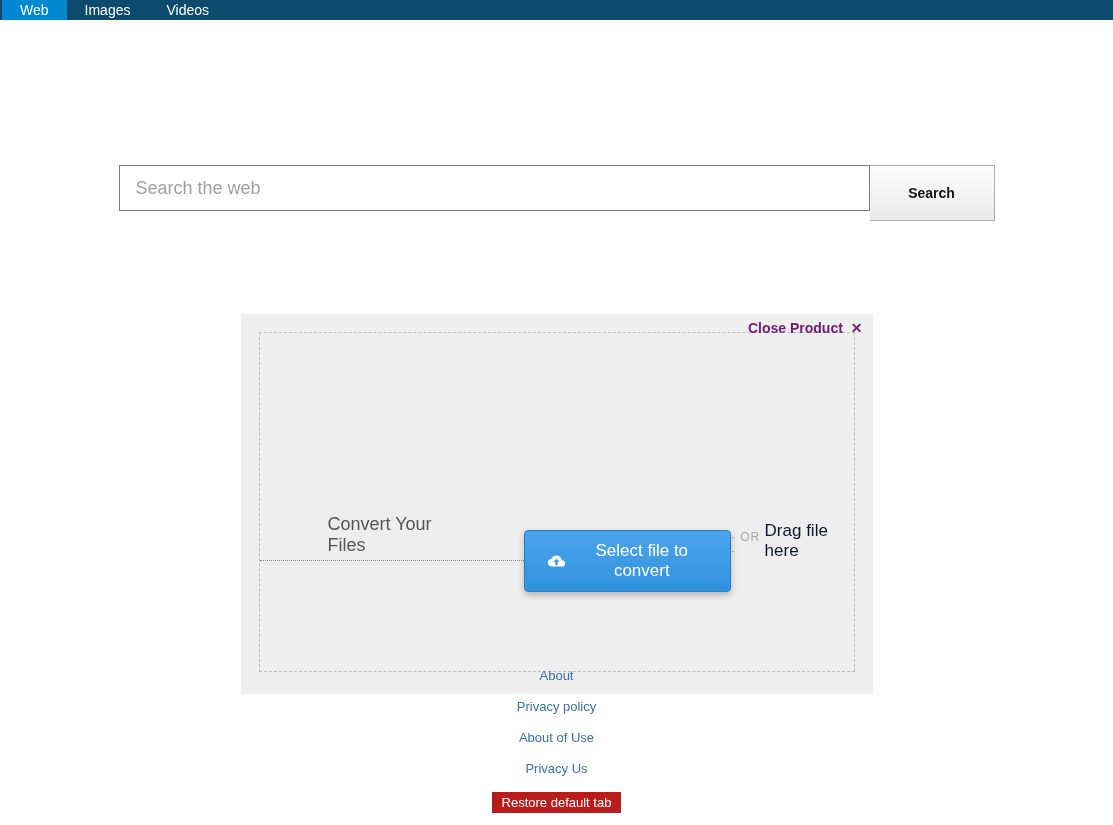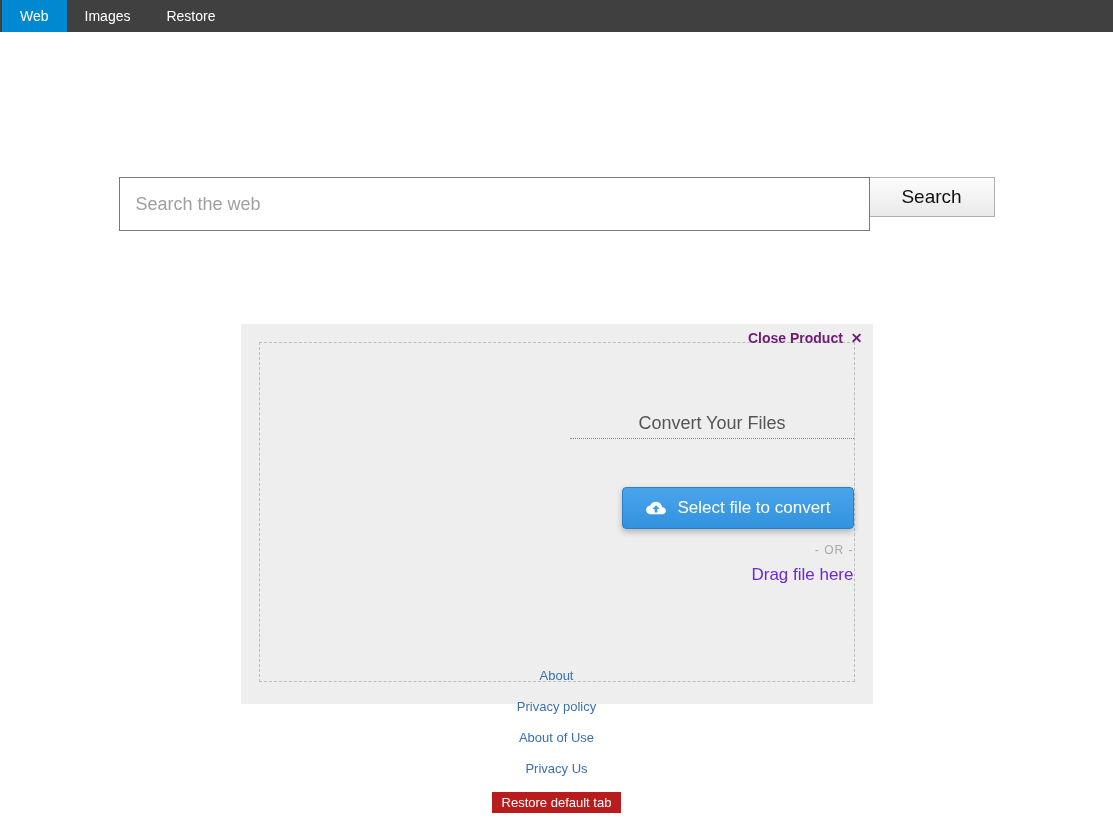--- a/index.html
+++ b/index.html
@@ -1,55 +1,55 @@
 <!DOCTYPE html>
 <html><head>
 <meta charset="utf-8">
 <style>
   * { margin: 0; padding: 0; box-sizing: border-box; }
   body { font-family: Arial, Helvetica, sans-serif; width: 1113px; height: 825px; overflow: hidden; background: #fff; position: relative; }
 
   
-  .topnav { background: #404040; height: 32px; display: flex; align-items: stretch; padding-left: 2px; }
+  .topnav { background: #0c4a6e; height: 20px; display: flex; align-items: stretch; padding-left: 2px; }
   .topnav .tab { color: #fff; font-size: 14px; display: flex; align-items: center; padding: 0 18px; cursor: pointer; }
   .topnav .tab.active { background: #0089d0; }
 
   
   .search-wrap { display: flex; margin: 145px auto 0; width: 876px; }
-  .search-input { flex: 1; height: 54px; border: 1px solid #7a7a7a; font-size: 18px; padding: 0 16px; outline: none; color: #333; }
+  .search-input { flex: 1; height: 46px; border: 1px solid #7a7a7a; font-size: 18px; padding: 0 16px; outline: none; color: #333; }
   .search-input::placeholder { color: #9f9f9f; }
-  .search-button { width: 125px; height: 40px; border: 1px solid #aeaeae; border-left: none; background: linear-gradient(#fdfdfd,#e9e9e9); font-size: 19px; color: #111; cursor: pointer; }
+  .search-button { width: 125px; height: 56px; border: 1px solid #aeaeae; border-left: none; background: linear-gradient(#fdfdfd,#e9e9e9); font-size: 14px; color: #111; cursor: pointer; font-weight: bold; }
 
   
   .panel-outer { position: relative; margin: 93px auto 0; width: 632px; background: #eee; padding: 18px 18px 22px; }
   .close-product { position: absolute; top: 6px; right: 10px; font-size: 14px; color: #701a75; font-weight: bold; cursor: pointer; }
   .close-product .x { margin-left: 4px; }
-  .panel-inner { border: 1px dashed #bdbdbd; height: 340px; display: flex; flex-direction: column; align-items: flex-end; padding-top: 70px; }
+  .panel-inner { border: 1px dashed #bdbdbd; height: 340px; display: flex; flex-direction: row; align-items: center; padding-top: 70px; }
   .panel-title { font-size: 18px; color: #555; padding: 0 68px 4px; border-bottom: 1px dotted #888; }
   .select-file-btn { margin-top: 48px; background: linear-gradient(#4aa4ea,#3292df); border: 1px solid #2b80c7; color: #fff; font-size: 17px; padding: 10px 22px; border-radius: 4px; display: flex; align-items: center; gap: 10px; cursor: pointer; box-shadow: 0 3px 6px rgba(0,0,0,0.25); }
   .or-text { font-size: 12px; color: #aaa; margin-top: 14px; letter-spacing: 1px; }
-  .drag-text { font-size: 17px; color: #6d28d9; margin-top: 8px; }
+  .drag-text { font-size: 17px; color: #0f172a; margin-top: 8px; }
 
   
   .arrow-wrap { position: absolute; left: -3px; top: 138px; display: flex; align-items: center; z-index: 5; }
   .arrow-wrap svg { display: block; }
   .arrow-label { position: absolute; left: 10px; top: 18px; font-style: italic; font-weight: bold; font-size: 18px; color: #000; }
 
   
   .footer { position: absolute; bottom: 12px; left: 0; right: 0; display: flex; justify-content: center; align-items: center; gap: 16px; font-size: 13px; flex-direction: column; }
   .footer a { color: #3a6fb0; text-decoration: none; cursor: pointer; }
   .restore-btn { background: #b91c1c; color: #fff; border: none; padding: 3px 10px; font-size: 13px; cursor: pointer; }
 </style>
 </head>
 <body>
 
 <div class="topnav">
   <div class="tab active">Web</div>
   <div class="tab">Images</div>
-  <div class="tab">Restore</div>
+  <div class="tab">Videos</div>
 </div>
 
 <div class="search-wrap">
   <input class="search-input" type="text" placeholder="Search the web" style="">
   <button class="search-button">Search</button>
 </div>
 
 <div class="panel-outer">
 
   <div class="close-product">

